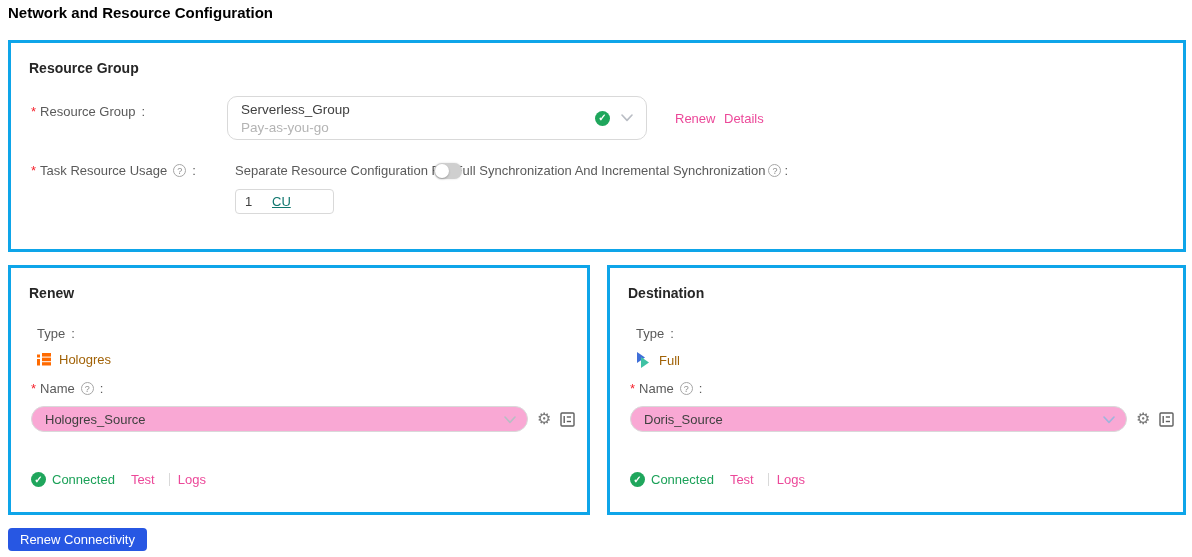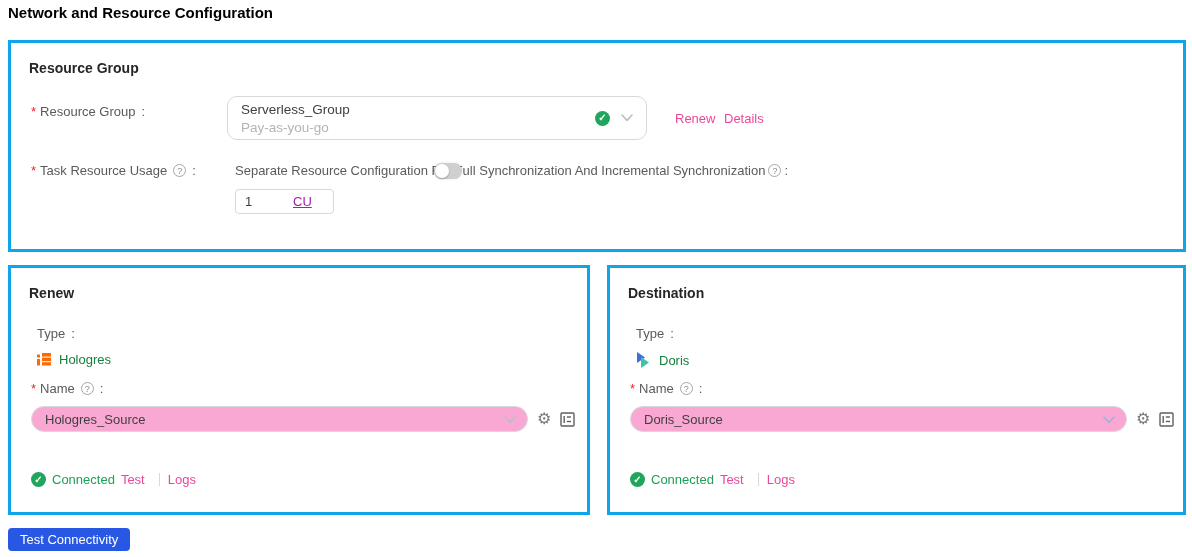--- a/index.html
+++ b/index.html
@@ -42,38 +42,38 @@
   .toggle-line { position:absolute; left:224px; top:120px; color:#5a5a5a; white-space:nowrap; display:flex; align-items:center; }
   .toggle { position:absolute; left:199px; top:0px; width:28px; height:16px;
     background:#cfcfcf; border-radius:8px; cursor:pointer; box-shadow:0 0 2px rgba(0,0,0,.15); }
   .toggle .knob { position:absolute; left:1px; top:1px; width:14px; height:14px;
     background:#fff; border-radius:50%; box-shadow:0 1px 2px rgba(0,0,0,.25); }
 
   .cu-box { position:absolute; left:224px; top:146px; width:99px; height:25px;
     border:1px solid #d9d9d9; border-radius:4px; display:flex; align-items:center; }
   .cu-box input { border:none; outline:none; width:40px; padding-left:9px; font-size:13px;
     color:#404040; font-family:"Liberation Sans", sans-serif; background:transparent; }
-  .cu-box .unit { position:absolute; left:57px; color:#a21caf;text-decoration:underline; }
+  .cu-box .unit { position:absolute; left:36px; color:#0f766e;text-decoration:underline; }
 
   .type-label-row { position:absolute; left:26px; top:58px; }
-  .type-value-row { position:absolute; left:26px; top:84px; display:flex; align-items:center; gap:7px; color:#15803d;text-align:center; }
+  .type-value-row { position:absolute; left:26px; top:84px; display:flex; align-items:center; gap:7px; color:#a16207;text-align:center; }
   .name-label-row { position:absolute; left:20px; top:113px; }
 
   .name-select-row { position:absolute; left:20px; top:138px; display:flex; align-items:center; gap:9px; }
   .sm-select { position:relative; height:26px; border:1px solid #d9d9d9; border-radius:13px;
     background:#f9a8d4; display:flex; align-items:center; cursor:pointer; }
   .sm-select .val { padding-left:13px; font-size:13px; color:#404040; }
   .sm-select .chev { position:absolute; right:11px; top:9px; }
 
   .gear-btn { font-size:16px; color:#7a7a7a; cursor:pointer; line-height:1; }
   .doc-btn { cursor:pointer; display:inline-flex; }
 
   .status-row { position:absolute; left:20px; top:204px; display:flex; align-items:center; gap:6px; }
   .status-text { color:#1ba158; }
-  .status-row .link { margin-left:0; }
+  .status-row .link { margin-left:10px; }
   .vdiv { width:1px; height:13px; background:#d9d9d9; margin-left:8px; margin-right:2px; }
 
   .primary-btn { position:absolute; left:8px; top:528px; height:23px; padding:0 12px;
     background:#2757e3; color:#fff; border:none; border-radius:4px; font-size:13px;
     font-family:"Liberation Sans", sans-serif; cursor:pointer; display:flex; align-items:center; }
 </style>
 </head>
 <body>
 
 <div class="page">
@@ -184,21 +184,21 @@
     <div class="label-row type-label-row">
       <span>Type</span>
         <span class="colon">:</span>
     </div>
 
     <div class="type-value-row">
       <svg width="16" height="16" viewBox="0 0 16 16">
         <polygon points="1,0 9,5.5 1,11" fill="#3f6fd8"></polygon>
         <polygon points="5,5 13,10.5 5,16" fill="#3fc2a4"></polygon>
       </svg>
-      <span>Doris</span>
+      <span>Full</span>
     </div>
 
     <div class="label-row name-label-row">
       <span class="req">*</span>
         <span>Name</span>
         <span class="help-icon">?</span>
         <span class="colon">:</span>
     </div>
 
     <div class="name-select-row">
@@ -221,15 +221,15 @@
 
     <div class="status-row">
       <span class="check-circle">✓</span>
       <span class="status-text">Connected</span>
       <a class="link">Test</a>
       <span class="vdiv"></span>
       <a class="link" style="margin-left:0;">Logs</a>
     </div>
   </div>
 
-  <button class="primary-btn">Test Connectivity</button>
+  <button class="primary-btn">Renew Connectivity</button>
 
 </div>
 
 </body></html>

